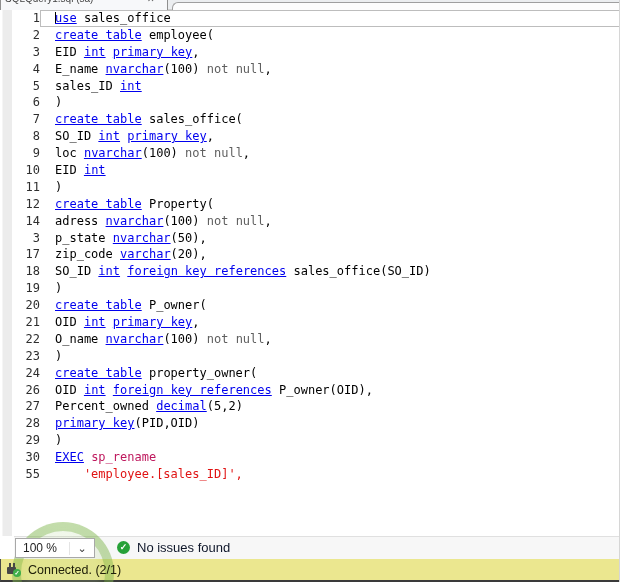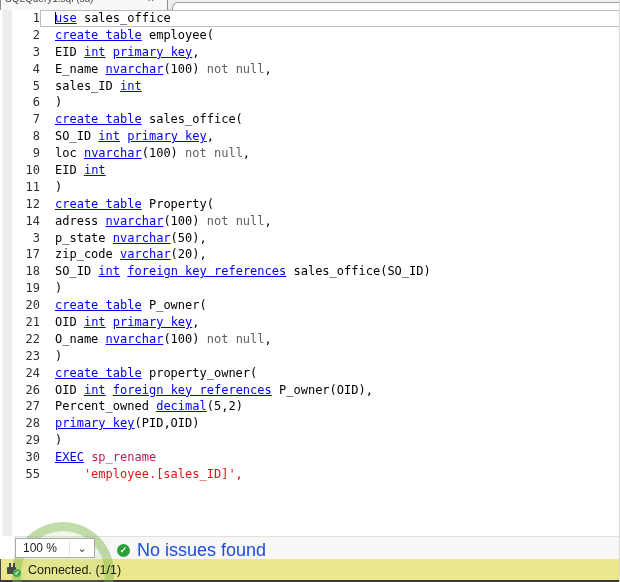--- a/index.html
+++ b/index.html
@@ -29,21 +29,21 @@
   .tk-o{color:#5f5f5f;}   
   .tk-p{color:#be185d;}   
   .tk-s{color:#e01313;}   
   
   .statusrow{position:absolute;top:536px;left:14px;width:620px;height:23px;background:#f7f7f7;border-top:1px solid #e0e0e0;box-sizing:border-box;}
   .zoom-combo{position:absolute;top:1px;left:1px;width:80px;height:20px;background:#fff;border:1px solid #a8a8a8;box-sizing:border-box;display:flex;align-items:center;z-index:6;}
   .zoom-label{flex:1;padding-left:7px;font-size:12px;color:#1e1e1e;}
   .zoom-chev{width:24px;text-align:center;color:#3a3a3a;font-size:11px;border-left:1px solid #e4e4e4;}
   .issues{position:absolute;top:3px;left:103px;display:flex;align-items:center;z-index:6;}
   .check-circle{width:13px;height:13px;border-radius:50%;background:#27a138;color:#fff;font-size:9px;line-height:13px;text-align:center;margin-right:7px;font-weight:bold;}
-  .issues-text{font-size:18px;color:#1d4ed8;}
+  .issues-text{font-size:13px;color:#0f172a;}
   
   .connbar{position:absolute;top:559px;left:0;width:620px;height:23px;background:#ebe78f;border-left:1px solid #4a4a4a;border-bottom:2px solid #3a3a3a;box-sizing:border-box;}
   .conn-inner{position:absolute;top:0;left:0;right:0;bottom:0;display:flex;align-items:center;z-index:6;}
   .plug{position:relative;width:15px;height:13px;margin:0 7px 0 5px;}
   .plug-body{position:absolute;top:4px;left:1px;width:9px;height:7px;background:#474747;border-radius:1px;}
   .plug-prong1{position:absolute;top:0;left:3px;width:2px;height:4px;background:#474747;}
   .plug-prong2{position:absolute;top:0;left:7px;width:2px;height:4px;background:#474747;}
   .plug-badge{position:absolute;top:6px;left:7px;width:8px;height:8px;border-radius:50%;background:#3fae49;color:#fff;font-size:6px;line-height:8px;text-align:center;font-weight:bold;}
   .conn-text{font-size:12.5px;color:#20200a;}
   
@@ -108,17 +108,17 @@
 </div>
 
 <div class="connbar">
   <div class="conn-inner">
     <span class="plug">
       <span class="plug-prong1"></span>
         <span class="plug-prong2"></span>
       <span class="plug-body"></span>
       <span class="plug-badge">✓</span>
     </span>
-    <span class="conn-text">Connected. (1/1)</span>
+    <span class="conn-text">Connected. (2/1)</span>
   </div>
 </div>
 
 <div class="watermark"></div>
 
 </body></html>

